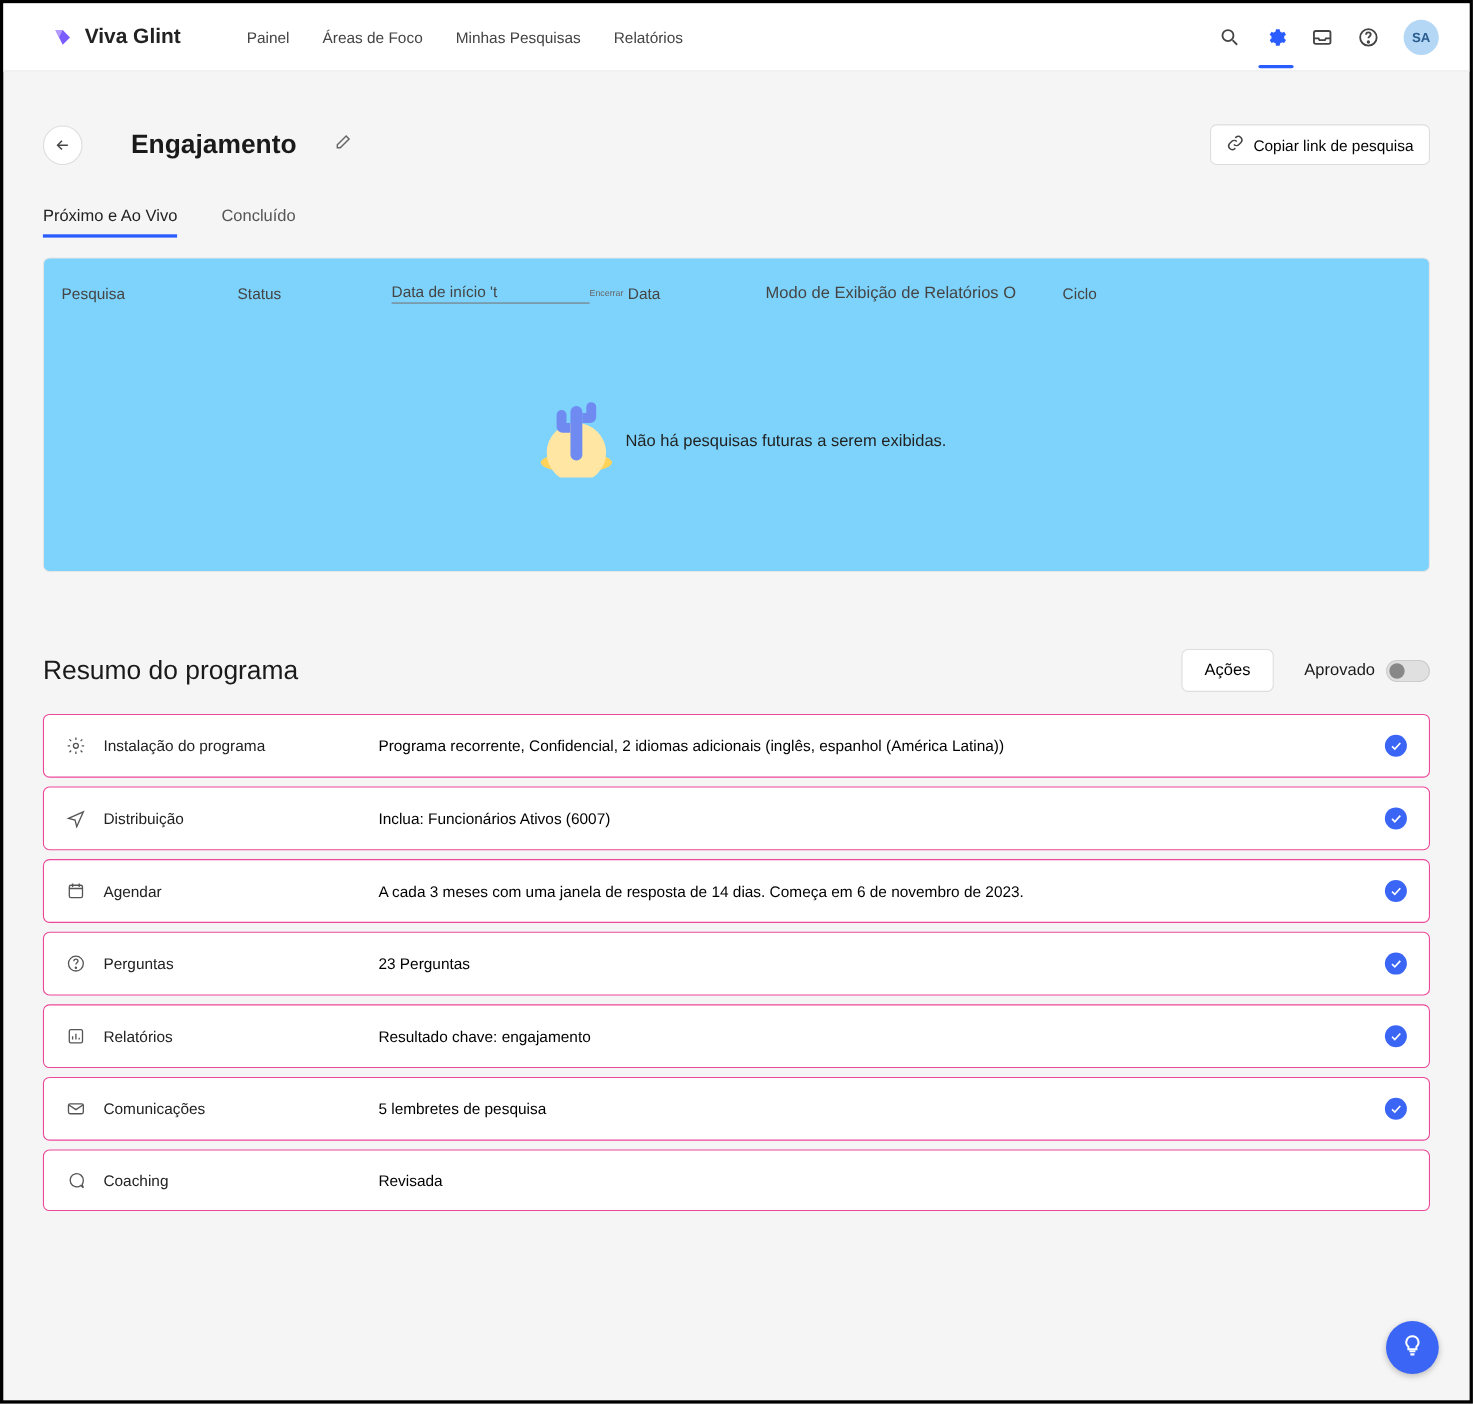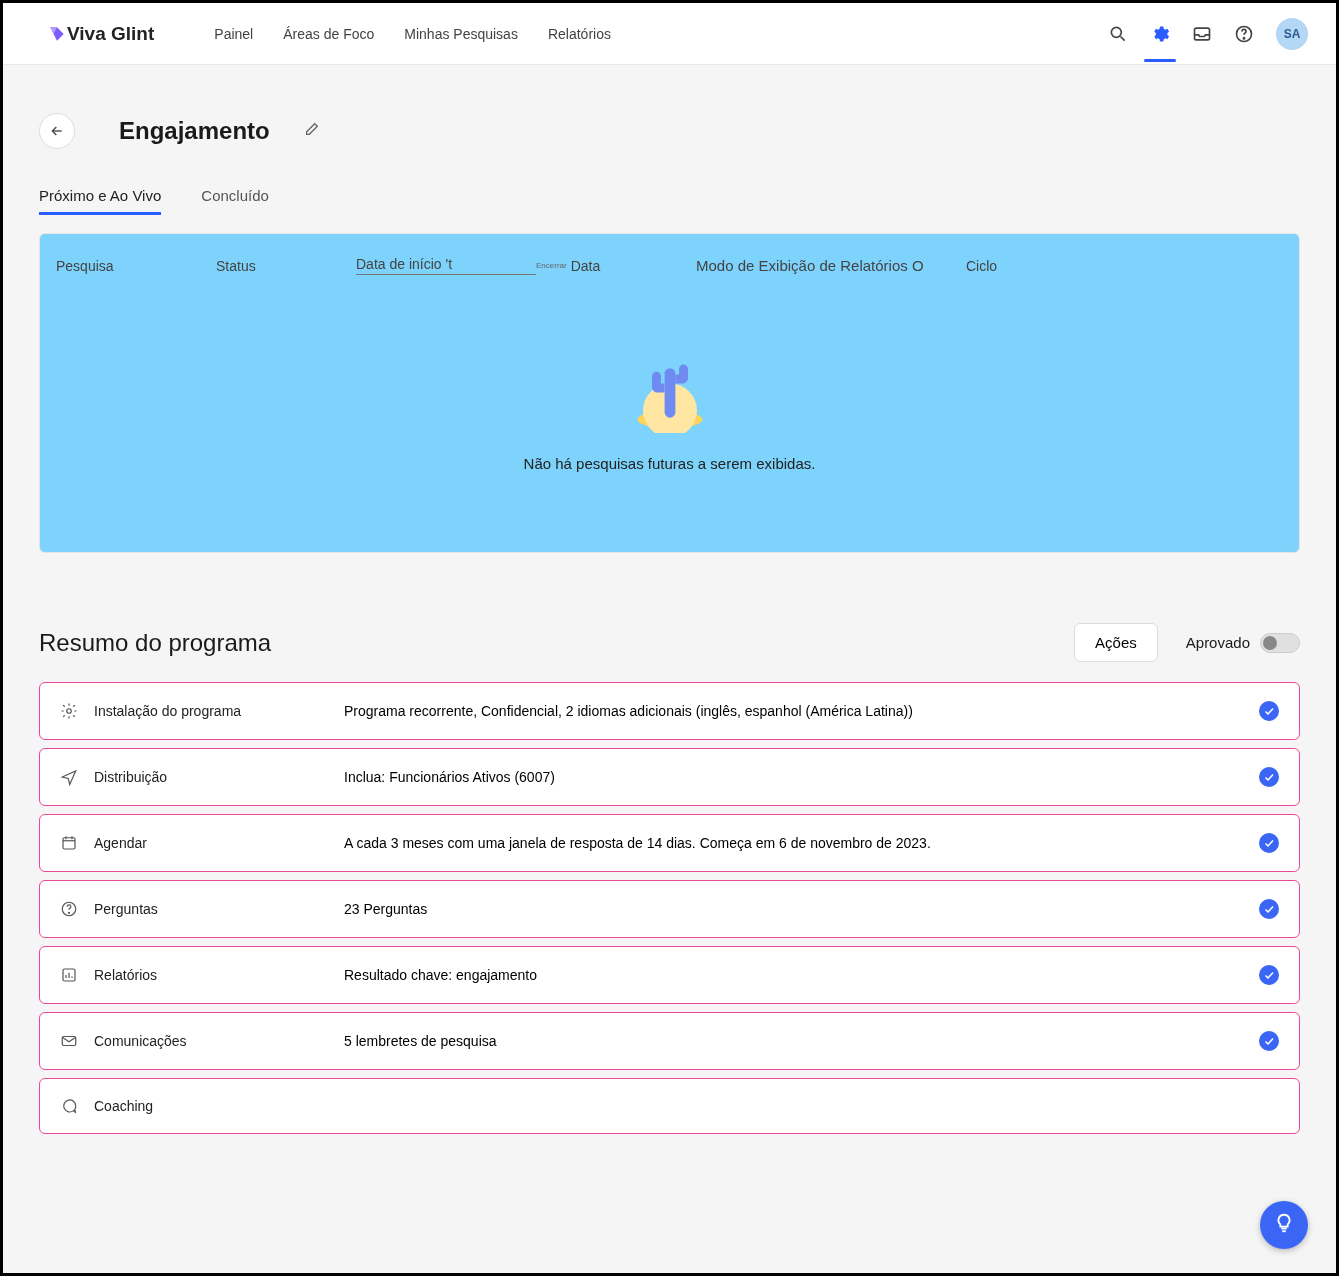--- a/index.html
+++ b/index.html
@@ -16,21 +16,21 @@
 
   
   .header {
     background: #fff;
     height: 62px;
     display: flex;
     align-items: center;
     border-bottom: 1px solid #e8e8e8;
     padding: 0 28px 0 44px;
   }
-  .brand { display: flex; align-items: center; margin-right: 60px; }
+  .brand { display: flex; align-items: center; gap: 10px; margin-right: 60px; }
   .brand-logo { width: 20px; height: 20px; }
   .brand-name { font-size: 19px; font-weight: 600; color: #222; }
   .main-nav { display: flex; align-items: center; gap: 30px; }
   .main-nav a { font-size: 14px; color: #444; text-decoration: none; cursor: pointer; }
   .header-right { margin-left: auto; display: flex; align-items: center; gap: 22px; }
   .hicon { display:flex; align-items:center; justify-content:center; cursor:pointer; position:relative; }
   .hicon.active::after {
     content:""; position:absolute; bottom:-18px; left:-6px; right:-6px;
     height:3px; background:#2a5cff; border-radius:2px;
   }
@@ -71,21 +71,21 @@
     font-size:14px; color:#444;
   }
   .col-head-row .col1 { width:160px; }
   .col-head-row .col2 { width:140px; }
   .col-head-row .col3 { width:180px; border-bottom:1px solid #777; padding-bottom:2px; }
   .col-head-row .col4 { width:160px; display:flex; align-items:center; gap:4px; }
   .col-head-row .col5 { width:270px; font-size:15px; }
   .col-head-row .col6 { width:90px; }
   .tiny-label { font-size:8px; color:#666; }
   .empty-state {
-    display:flex; flex-direction:column; align-items:center; justify-content:center;
+    display:flex; flex-direction:row; align-items:center; justify-content:center;
     padding: 50px 0 80px 0;
   }
   .empty-text { margin-top:18px; font-size:15px; color:#222; }
 
   
   .summary-head {
     display:flex; align-items:center; margin-top:70px; margin-bottom:20px;
   }
   .summary-title { font-size:24px; font-weight:500; }
   .actions-btn {
@@ -180,20 +180,29 @@
           <path d="M19 12H5"></path>
           <path d="M11 6l-6 6 6 6"></path>
         </svg>
     </div>
     <h1 class="page-title">Engajamento</h1>
     <span class="edit-icon">
       <svg width="16" height="16" viewBox="0 0 24 24" fill="none" stroke="#666" stroke-width="2">
           <path d="M4 20h4L20 8l-4-4L4 16v4z"></path>
         </svg>
     </span>
+    <button class="copy-link-btn">
+      <span>
+        <svg width="16" height="16" viewBox="0 0 24 24" fill="none" stroke="#444" stroke-width="2">
+            <path d="M10 14a5 5 0 007 0l3-3a5 5 0 00-7-7l-1 1"></path>
+            <path d="M14 10a5 5 0 00-7 0l-3 3a5 5 0 007 7l1-1"></path>
+          </svg>
+      </span>
+      <span>Copiar link de pesquisa</span>
+    </button>
   </div>
 
   <div class="tabs">
     <div class="tab active">Próximo e Ao Vivo</div>
     <div class="tab">Concluído</div>
   </div>
 
   <div class="card">
     <div class="col-head-row">
       <div class="col1">Pesquisa</div>
@@ -327,20 +336,21 @@
     </span>
   </div>
 
   <div class="summary-row">
     <span class="ricon">
       <svg width="18" height="18" viewBox="0 0 24 24" fill="none" stroke="#555" stroke-width="1.6">
           <path d="M21 12a8 8 0 10-3 6.2L21 21l-1.4-4.1c.9-1.4 1.4-3 1.4-4.9z"></path>
         </svg>
     </span>
     <span class="rlabel">Coaching</span>
+    <span class="rdesc">Revisada</span>
   </div>
 
 </div>
 
 <div class="fab">
   <span>
     <svg width="22" height="22" viewBox="0 0 24 24" fill="none" stroke="#fff" stroke-width="2">
       <path d="M9 18h6"></path>
         <path d="M10 21h4"></path>
       <path d="M12 3a6 6 0 00-4 10.5V16h8v-2.5A6 6 0 0012 3z"></path>

